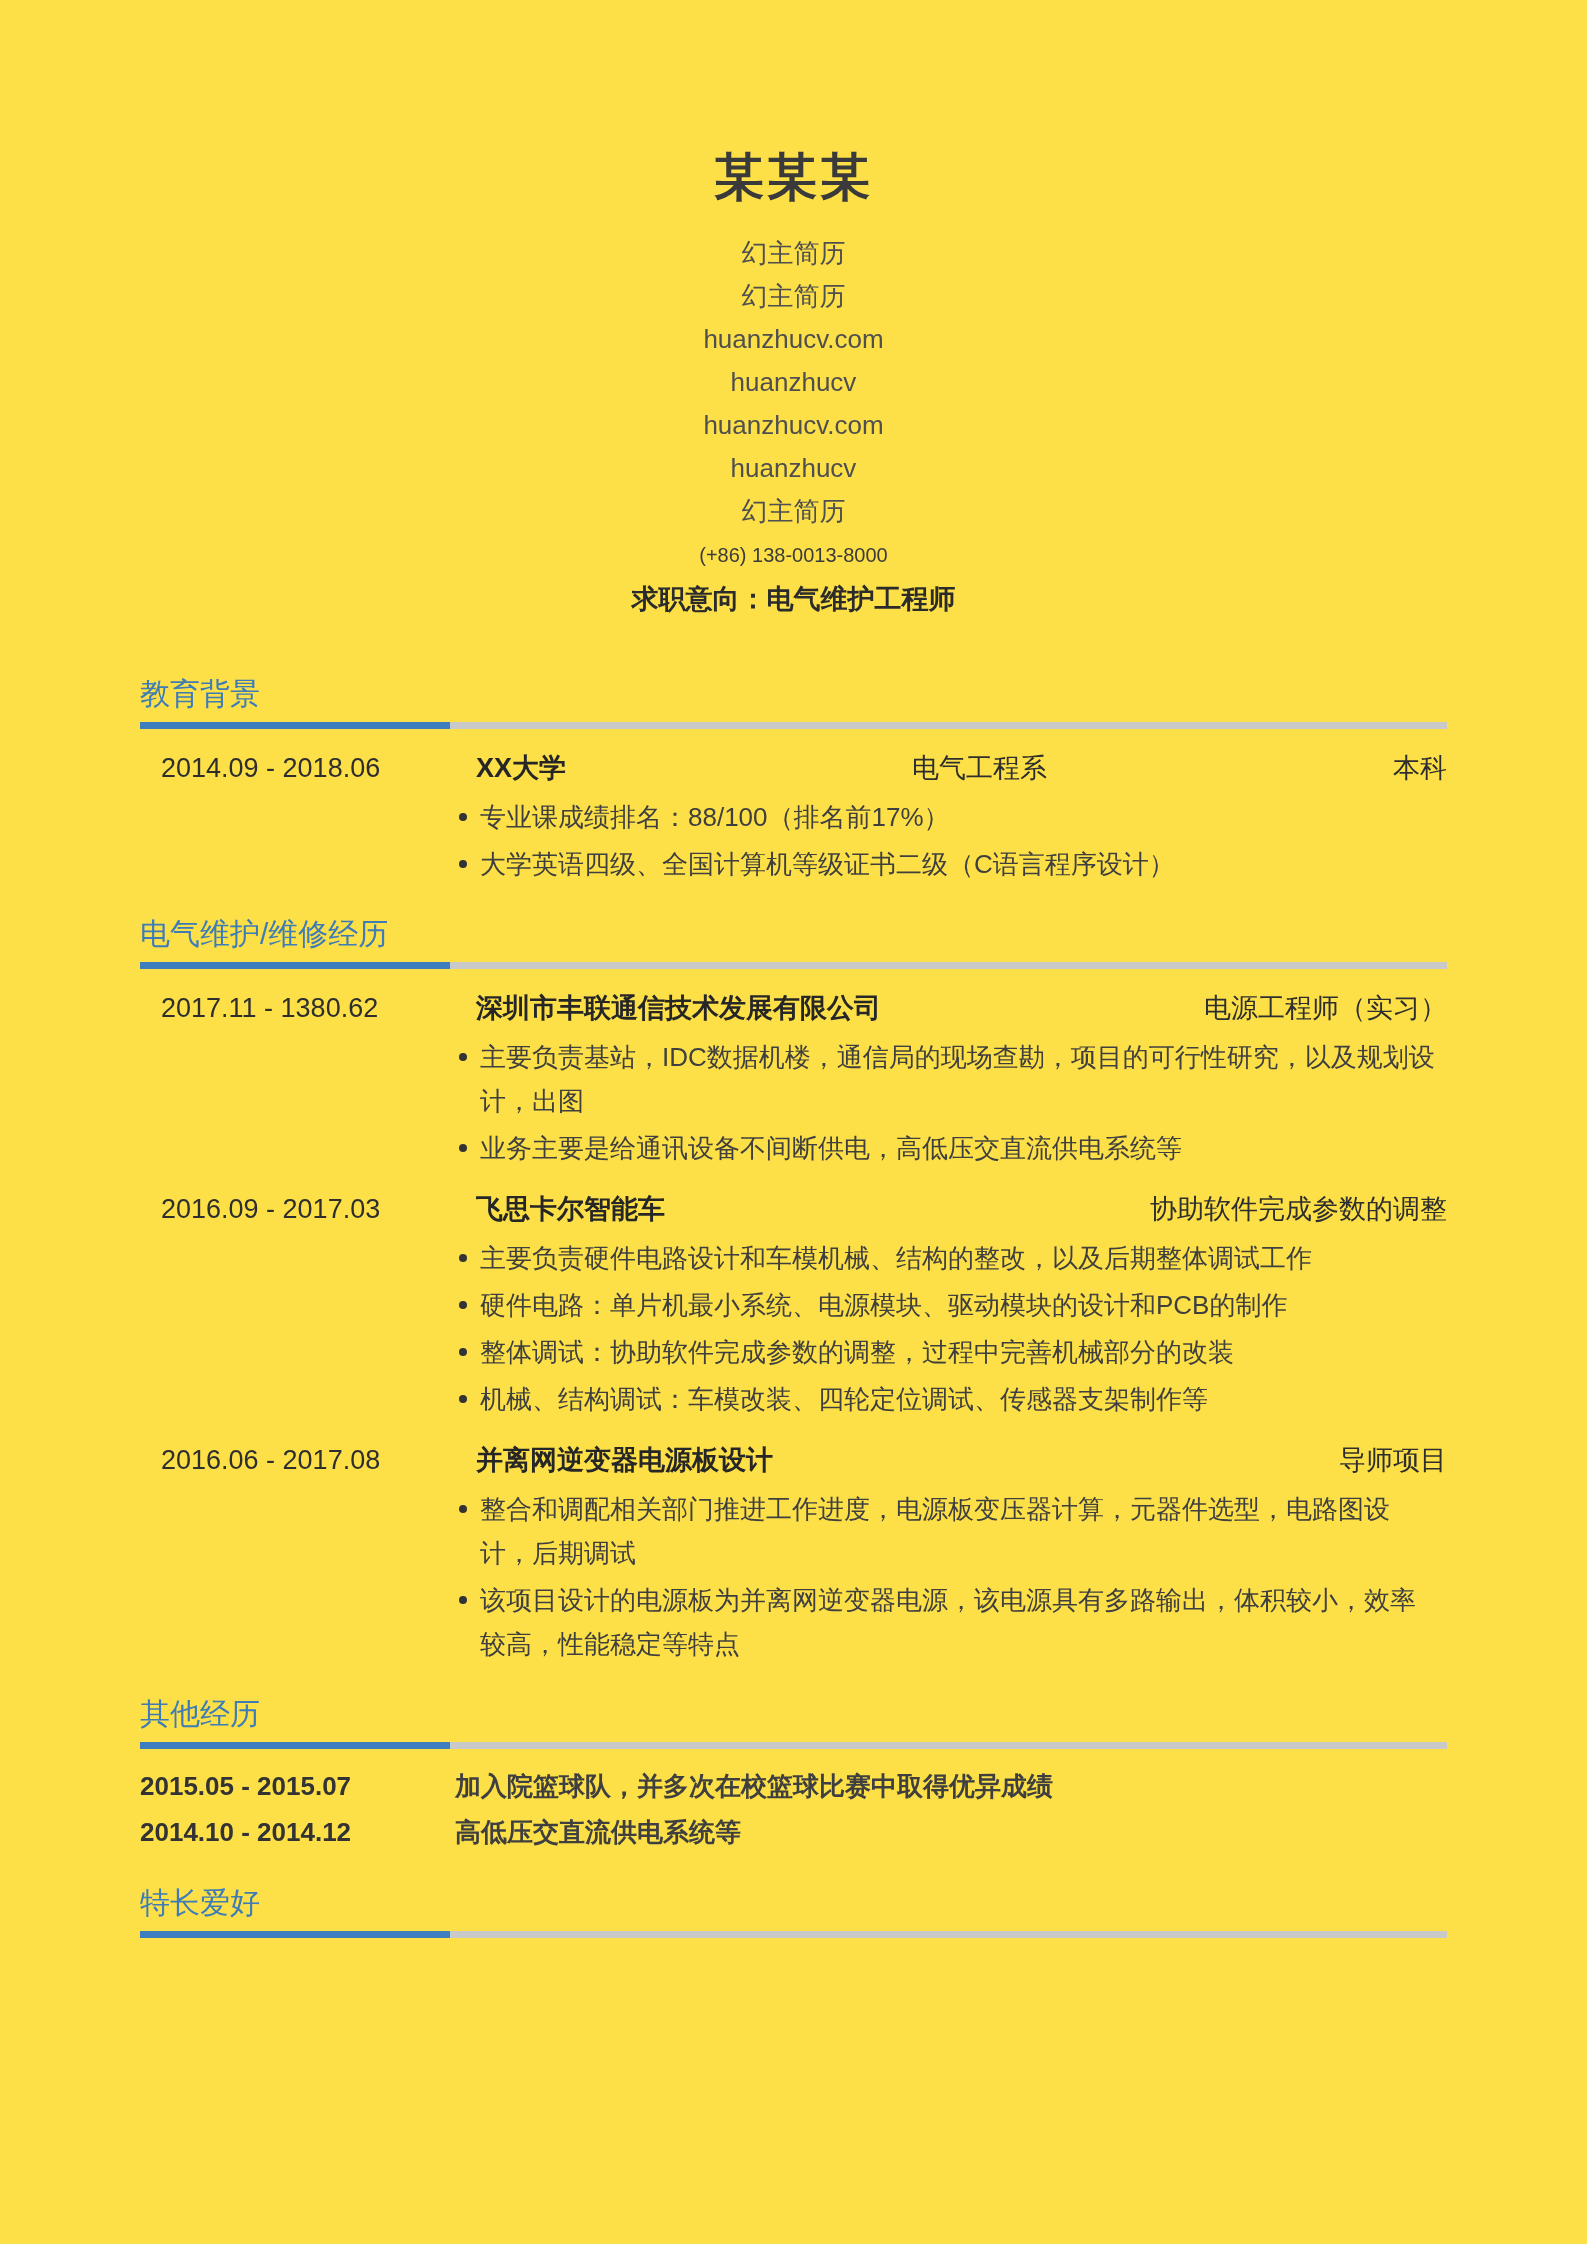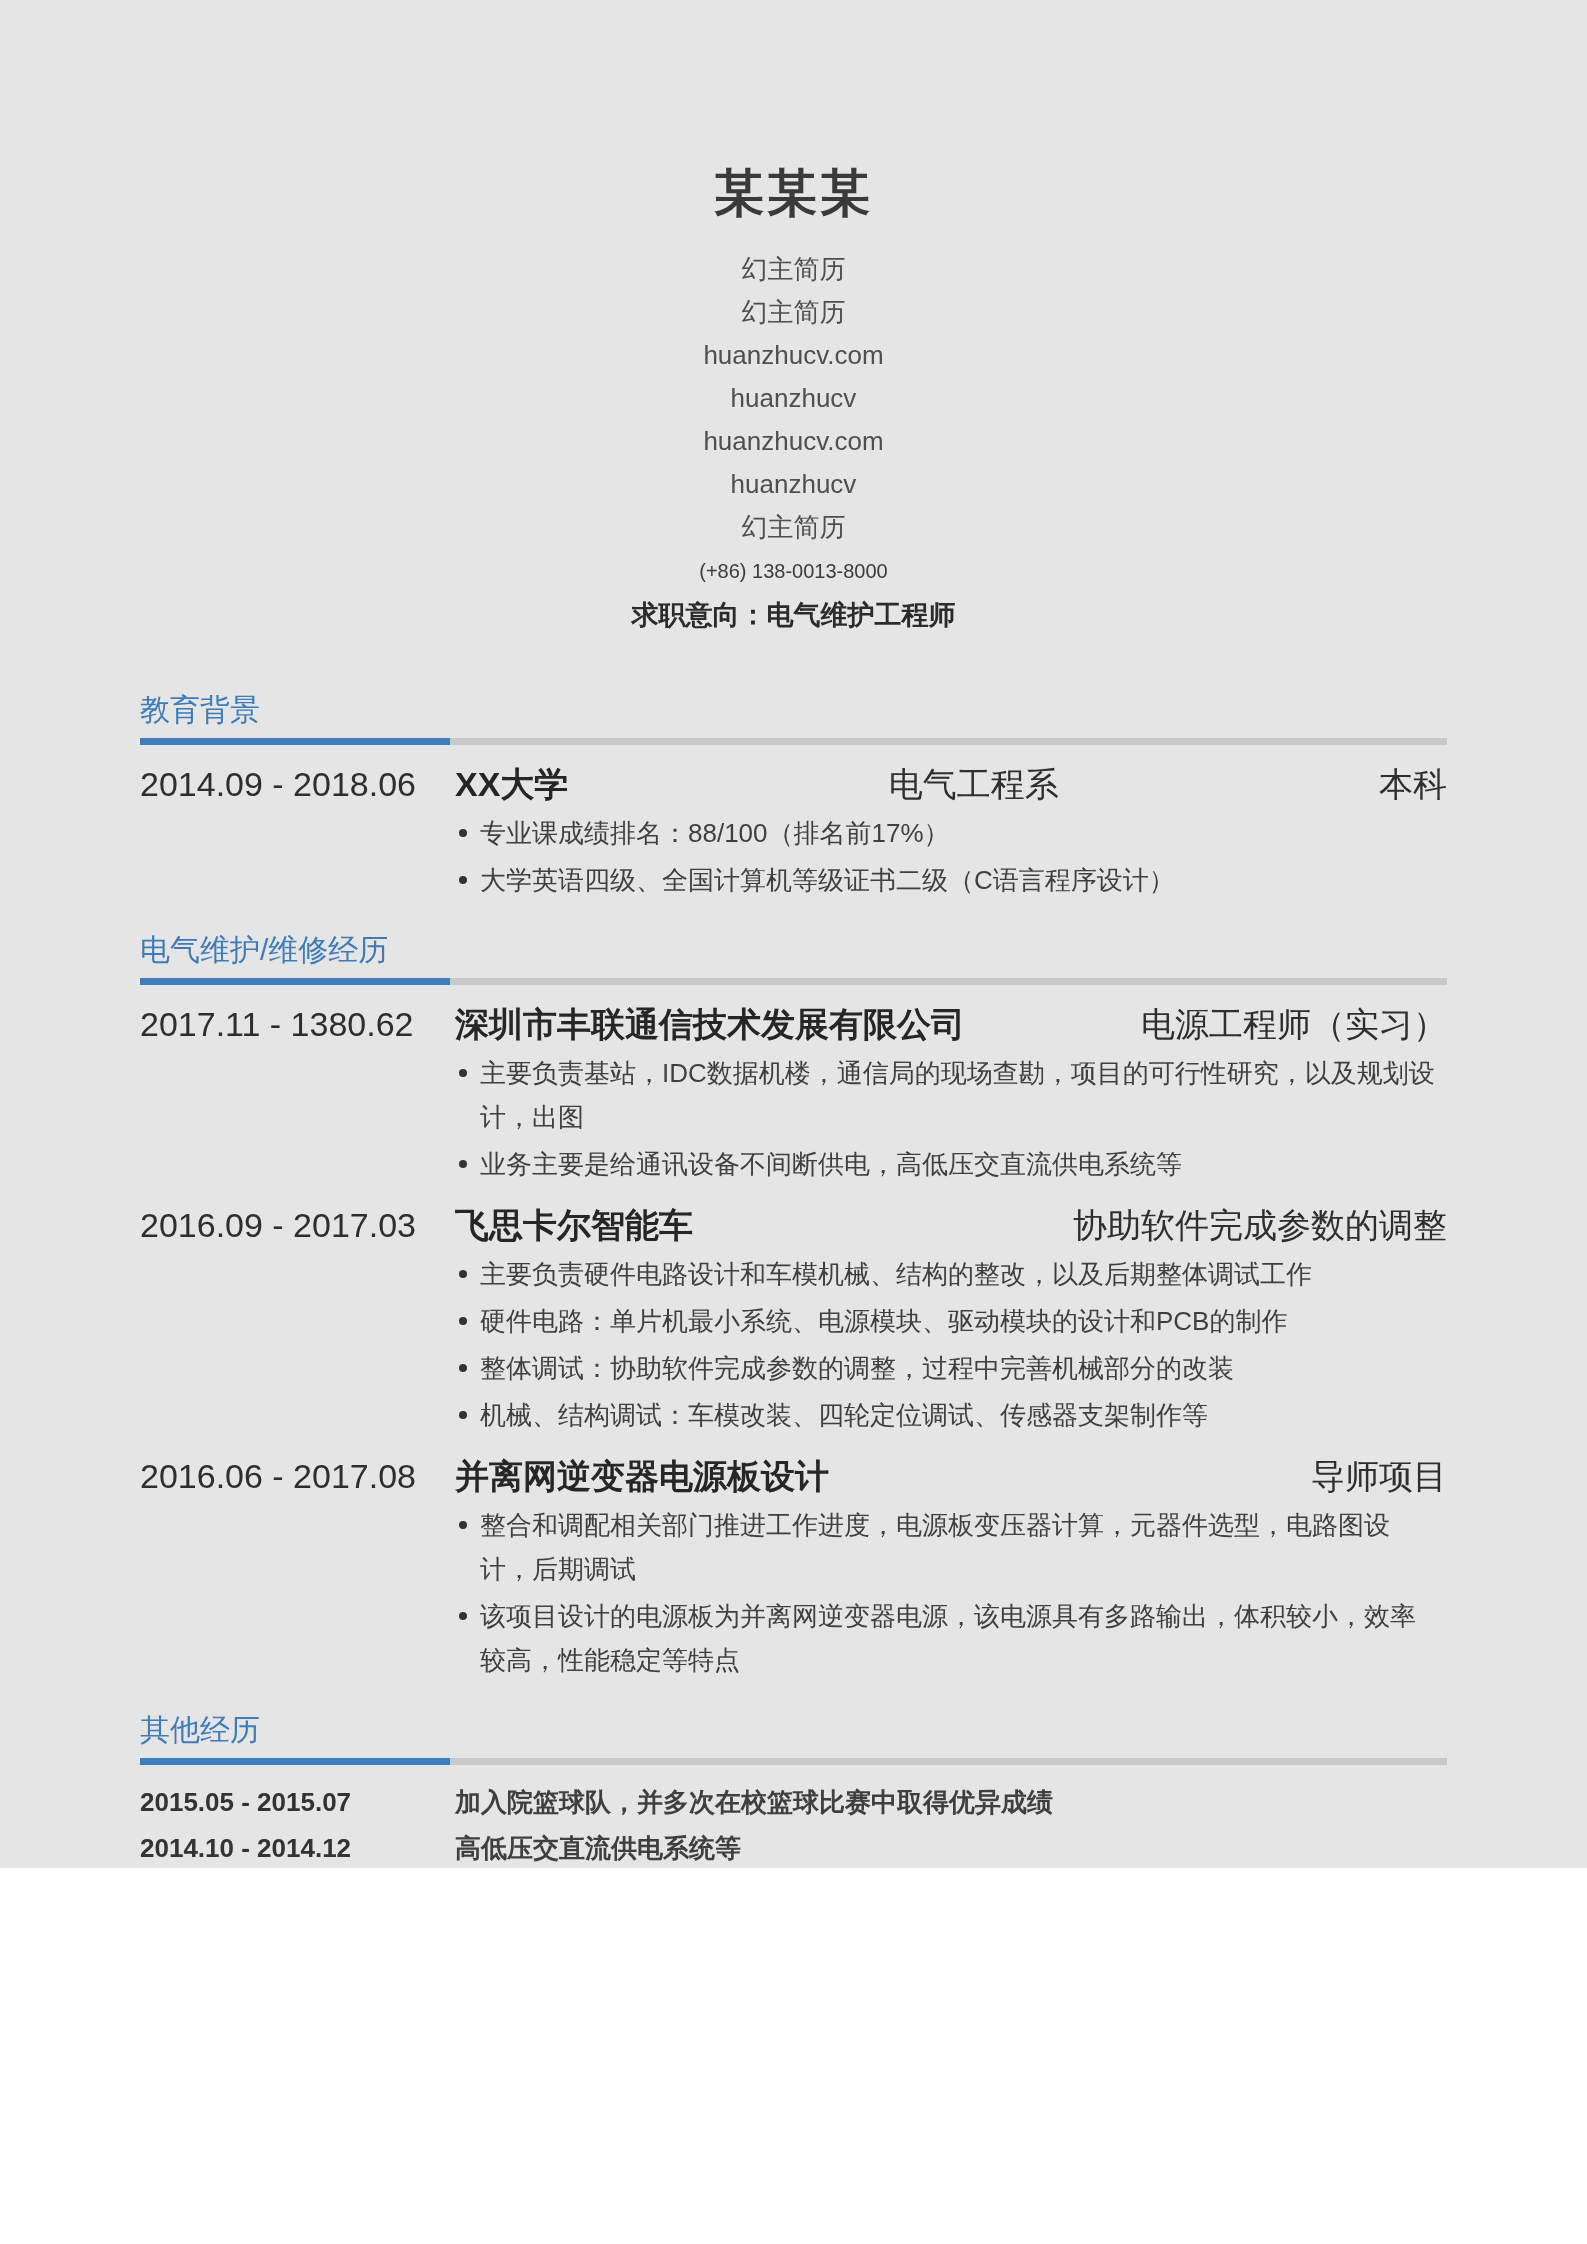--- a/index.html
+++ b/index.html
@@ -1,24 +1,24 @@
 <!DOCTYPE html>
 <html style="--accent: #3e7dbe; --accent-text: #3e7cb7; --rule-gray: #c9c9c9;"><head>
 <meta charset="utf-8">
 <style>
   html,body { margin:0; padding:0; background:#ffffff; }
   .page {
     position:relative;
     width:1587px;
-    height:1868px;
-    background:#e5e5e5;
+    height:2244px;
+    background:#fde047;
     overflow:hidden;
     font-family:"Liberation Sans","DejaVu Sans",sans-serif;
     box-sizing:border-box;
-    padding:16px 140px;
+    padding:0 140px;
   }
   
   .resume-header { padding-top:146px; text-align:center; }
   .name {
     font-size:50px; font-weight:bold; color:#3a3a3a;
     line-height:62px; letter-spacing:3px; margin:0 0 24px 0;
   }
   .contact-line { font-size:26px; line-height:43px; color:#4f4f4f; }
   .phone { font-size:20px; line-height:44px; color:#3b3b3b; }
   .objective { font-size:27px; line-height:45px; color:#2b2b2b; font-weight:bold; }
@@ -30,21 +30,21 @@
     font-size:30px; line-height:32px; font-weight:normal;
     color:var(--accent-text,#3e7cb7); margin:0 0 12px 0;
   }
   .sec-rule { height:7px; background:var(--rule-gray,#c9c9c9); position:relative; }
   .sec-rule .rule-accent {
     position:absolute; left:0; top:0; height:7px; width:310px;
     background:var(--accent,#3e7dbe);
   }
 
   
-  .entry-head { display:flex; font-size:34px; line-height:34px; margin-top:22px; color:#2e2e2e; }
+  .entry-head { display:flex; font-size:27px; line-height:34px; margin-top:22px; color:#2e2e2e;margin-left:21px; }
   .entry-date { width:315px; flex:none; }
   .entry-main { flex:1; display:flex; justify-content:space-between; }
   .org { font-weight:bold; color:#262626; }
   .head-right, .head-mid { color:#2e2e2e; }
 
   .bullets { margin:10px 8px 0 315px; padding:0; list-style:none; }
   .bullets li {
     position:relative; padding-left:25px;
     font-size:26px; line-height:44px; color:#3f3f3f; margin-bottom:3px;
   }

